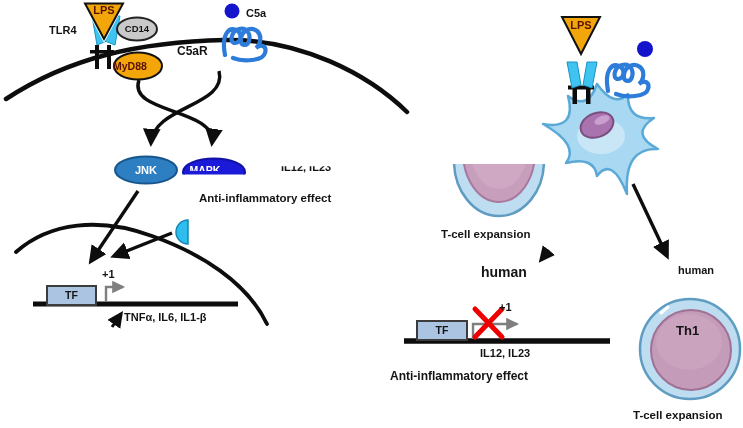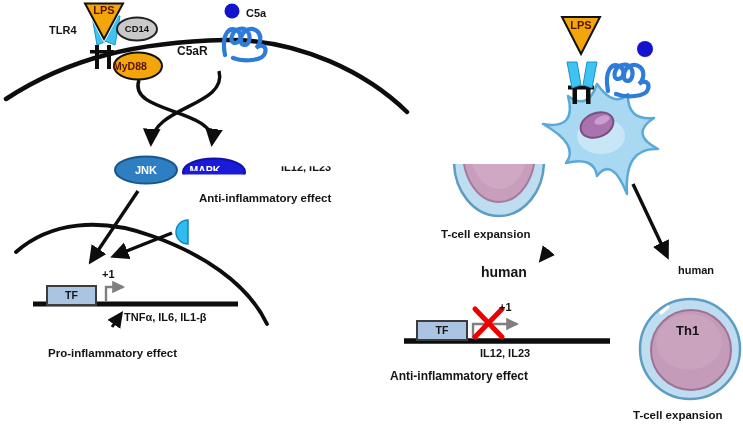--- a/index.html
+++ b/index.html
@@ -130,21 +130,20 @@
 <div class="lbl ctr dkred" style="left:113px;top:59.5px;width:30px;font-size:10.5px;">MyD88</div>
 <div class="lbl" style="left:246px;top:7px;font-size:11px;">C5a</div>
 <div class="lbl" style="left:177px;top:45px;font-size:12px;">C5aR</div>
 <div class="lbl ctr white" style="left:115px;top:163.5px;width:62px;font-size:11px;">JNK</div>
 <div class="lbl ctr white clip-bot" style="left:183px;top:164px;width:44px;font-size:10.5px;">MAPK</div>
 <div class="lbl clip-top" style="left:281px;top:161px;font-size:11px;">IL12, IL23</div>
 <div class="lbl" style="left:199px;top:192px;font-size:11.5px;">Anti-inflammatory effect</div>
 <div class="lbl" style="left:102px;top:268px;font-size:11px;">+1</div>
 <div class="lbl ctr" style="left:47px;top:288.5px;width:49px;font-size:10.5px;">TF</div>
 <div class="lbl" style="left:124px;top:311px;font-size:11px;">TNFα, IL6, IL1-β</div>
-<div class="lbl" style="left:48px;top:347px;font-size:11.5px;">Pro-inflammatory effect</div>
 
 <div class="lbl ctr dkred" style="left:564px;top:19px;width:34px;font-size:11px;">LPS</div>
 <div class="lbl" style="left:441px;top:228px;font-size:11.5px;">T-cell expansion</div>
 <div class="lbl" style="left:481px;top:264px;font-size:14px;">human</div>
 <div class="lbl" style="left:678px;top:264px;font-size:11px;">human</div>
 <div class="lbl ctr" style="left:417px;top:323.5px;width:50px;font-size:10.5px;">TF</div>
 <div class="lbl" style="left:499px;top:301px;font-size:11px;">+1</div>
 <div class="lbl" style="left:480px;top:347px;font-size:11px;">IL12, IL23</div>
 <div class="lbl" style="left:390px;top:370px;font-size:12px;">Anti-inflammatory effect</div>
 <div class="lbl" style="left:676px;top:324px;font-size:13px;">Th1</div>

